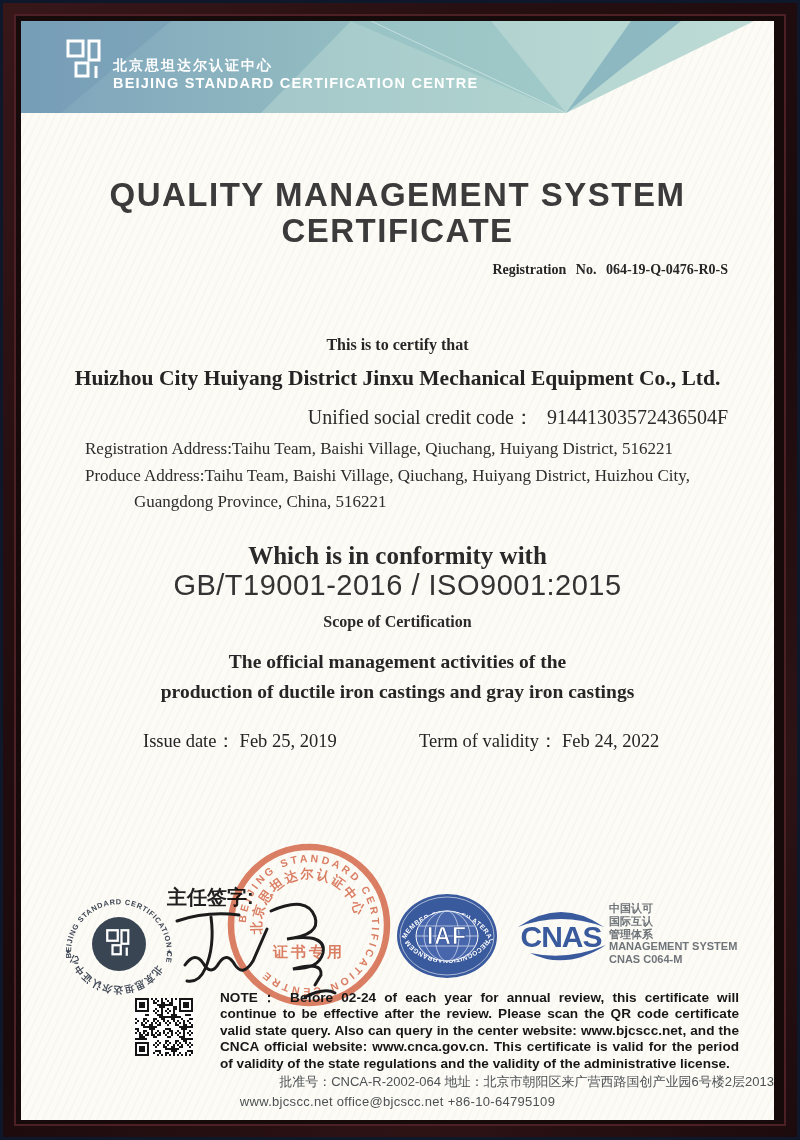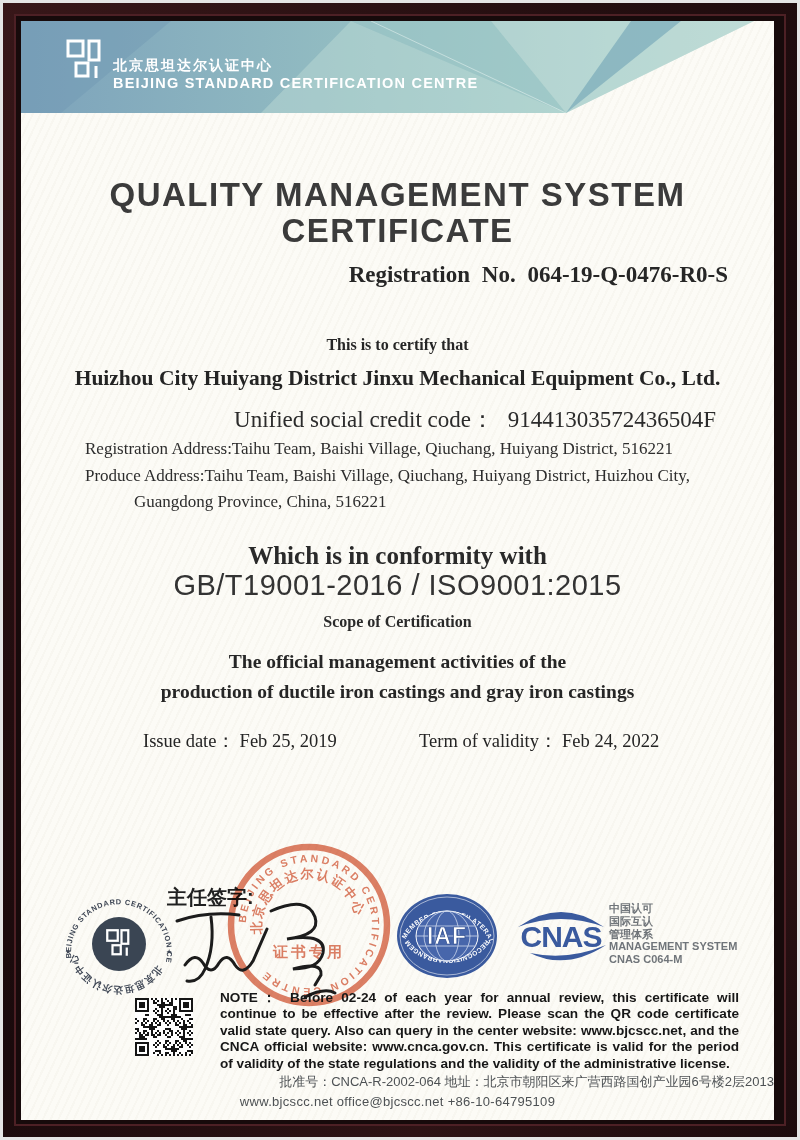--- a/index.html
+++ b/index.html
@@ -2,21 +2,21 @@
 <html><head>
 <meta charset="utf-8">
 <style>
   html,body{margin:0;padding:0;}
   body{
     width:800px;height:1140px;position:relative;
     background:#0b0506;
     font-family:"Liberation Serif", serif;
   }
   
-  .frame-outer{position:absolute;inset:0;background:#e5e5e5;}
+  .frame-outer{position:absolute;inset:0;background:#0f172a;}
   .frame-mid{position:absolute;inset:3px;background:linear-gradient(135deg,#381719 0%,#240e10 30%,#1a0a0c 55%,#2e1315 80%,#1c0b0d 100%);}
   .frame-bevel{position:absolute;inset:14px;border:2px solid #4d2025;background:#170a0b;}
   
   .paper{
     position:absolute;left:21px;top:21px;width:753px;height:1099px;
     background:
       repeating-linear-gradient(115deg, rgba(213,208,190,0.10) 0 2px, rgba(0,0,0,0) 2px 7px),
       #fcfbf6;
     overflow:hidden;
   }
@@ -24,24 +24,24 @@
   .band{position:absolute;left:0;top:0;width:753px;height:92px;}
   .band svg{display:block;}
   .band-logo{position:absolute;left:44px;top:17px;}
   .band-text{position:absolute;left:92px;top:36px;color:#fff;font-family:"Liberation Sans",sans-serif;}
   .band-cn{font-size:14px;font-weight:bold;letter-spacing:2px;line-height:17px;}
   .band-en{font-size:14.5px;font-weight:bold;letter-spacing:1.2px;line-height:19px;white-space:nowrap;}
   
   .title{position:absolute;left:0;top:156px;width:100%;text-align:center;
     font-family:"Liberation Sans",sans-serif;font-weight:bold;color:#3b3b3b;
     font-size:33px;line-height:36px;letter-spacing:1.5px;}
-  .reg-line{position:absolute;right:46px;top:241px;font-weight:bold;font-size:23px;color:#262626;word-spacing:6px;}
+  .reg-line{position:absolute;right:46px;top:241px;font-weight:bold;font-size:14px;color:#262626;word-spacing:6px;}
   .certify-intro{position:absolute;left:0;top:315px;width:100%;text-align:center;font-weight:bold;font-size:16px;color:#262626;}
   .company{position:absolute;left:0;top:345px;width:100%;text-align:center;font-weight:bold;font-size:21.5px;color:#242424;}
-  .credit{position:absolute;right:58px;top:383px;font-size:23px;color:#2b2b2b;}
+  .credit{position:absolute;right:46px;top:383px;font-size:20px;color:#2b2b2b;}
   .credit .val{margin-left:8px;}
   .addr{position:absolute;font-size:17px;color:#2d2d2d;white-space:nowrap;}
   .addr1{left:64px;top:418px;}
   .addr2{left:64px;top:445px;}
   .addr3{left:113px;top:471px;}
   .conf-intro{position:absolute;left:0;top:521px;width:100%;text-align:center;font-weight:bold;font-size:25px;color:#2a2a2a;}
   .standard{position:absolute;left:0;top:548px;width:100%;text-align:center;
     font-family:"Liberation Sans",sans-serif;font-weight:normal;font-size:29px;color:#333;letter-spacing:0.5px;}
   .scope-title{position:absolute;left:0;top:592px;width:100%;text-align:center;font-weight:bold;font-size:16px;color:#2a2a2a;}
   .scope1{position:absolute;left:0;top:630px;width:100%;text-align:center;font-weight:bold;font-size:19.5px;color:#262626;}

